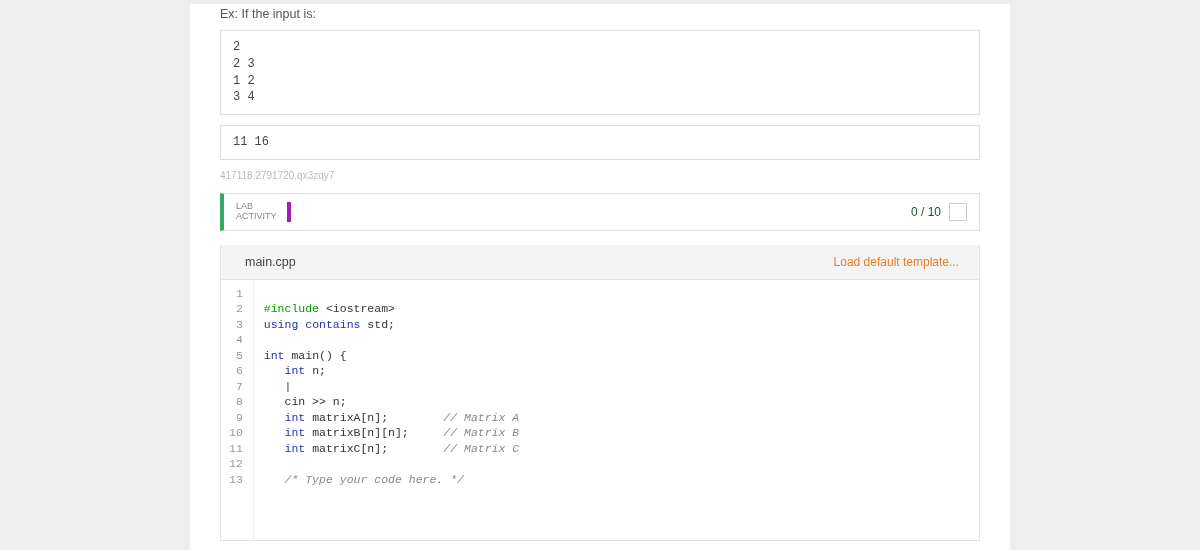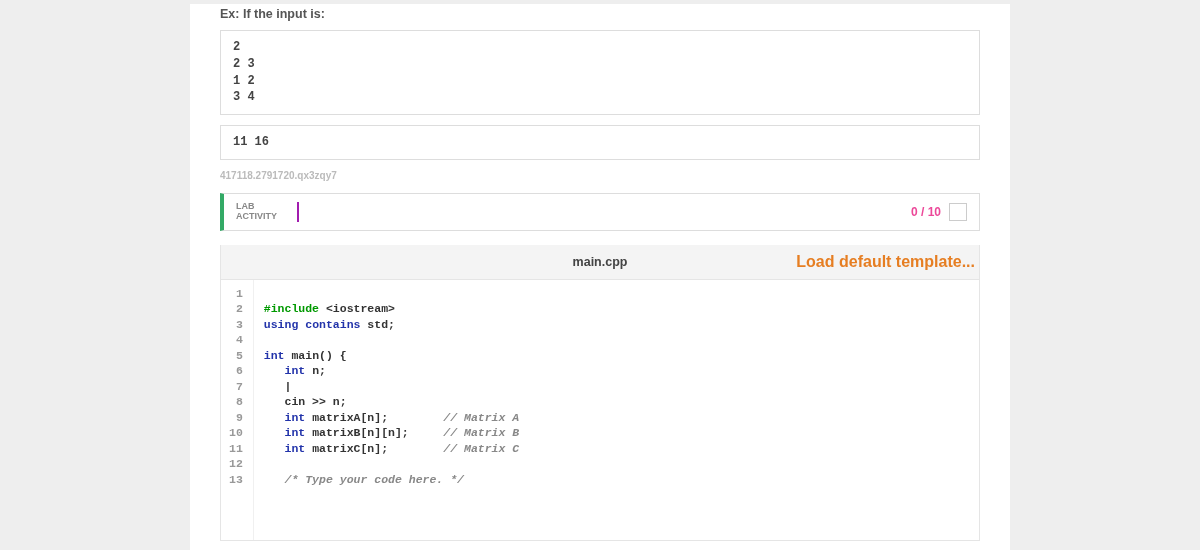--- a/index.html
+++ b/index.html
@@ -9,21 +9,20 @@
     font-size: 13px;
     color: #333;
     padding: 0;
   }
   .page {
     width: 1200px;
     height: 550px;
     background: #eeeeee;
     position: relative;
     overflow: hidden;
-    font-weight: bold;
   }
   .content {
     background: #fff;
     margin: 0 auto;
     width: 820px;
     padding: 0 0 10px 0;
   }
   .inner {
     padding: 0 30px;
   }
@@ -61,63 +60,62 @@
   }
   .lab-left {
     display: flex;
     align-items: center;
     gap: 12px;
   }
   .lab-tag {
     font-size: 9px;
     color: #888;
     line-height: 1.1;
-    border-right: 2px solid #a21caf;
-    padding-right: 20px;
+    border-right: 4px solid #a21caf;
+    padding-right: 10px;
     text-align: left;
   }
   .lab-title {
     font-size: 13px;
     color: #444;
   }
   .lab-right {
     display: flex;
     align-items: center;
     gap: 8px;
     font-size: 12px;
-    color: #ec4899;
+    color: #14532d;
   }
   .score-box {
     width: 18px;
     height: 18px;
     border: 1px solid #ccc;
     background: #fff;
   }
   .file-bar {
     background: #f4f4f4;
     border: 1px solid #e5e5e5;
     border-top: none;
     margin-top: 14px;
     display: flex;
     align-items: center;
-    justify-content: center;
     position: relative;
-    padding: 10px 12px;
+    padding: 10px 24px;
     font-size: 12.5px;
   }
   .file-name {
     color: #444;
   }
   .load-template {
     position: absolute;
-    right: 4px;
+    right: 20px;
     top: 50%;
     transform: translateY(-50%);
     color: #e67e22;
-    font-size: 16px;
+    font-size: 12px;
     cursor: pointer;
   }
   .editor {
     border: 1px solid #e5e5e5;
     border-top: none;
     display: flex;
     font-family: "Courier New", monospace;
     font-size: 11.5px;
     line-height: 1.35;
     background: #fff;

